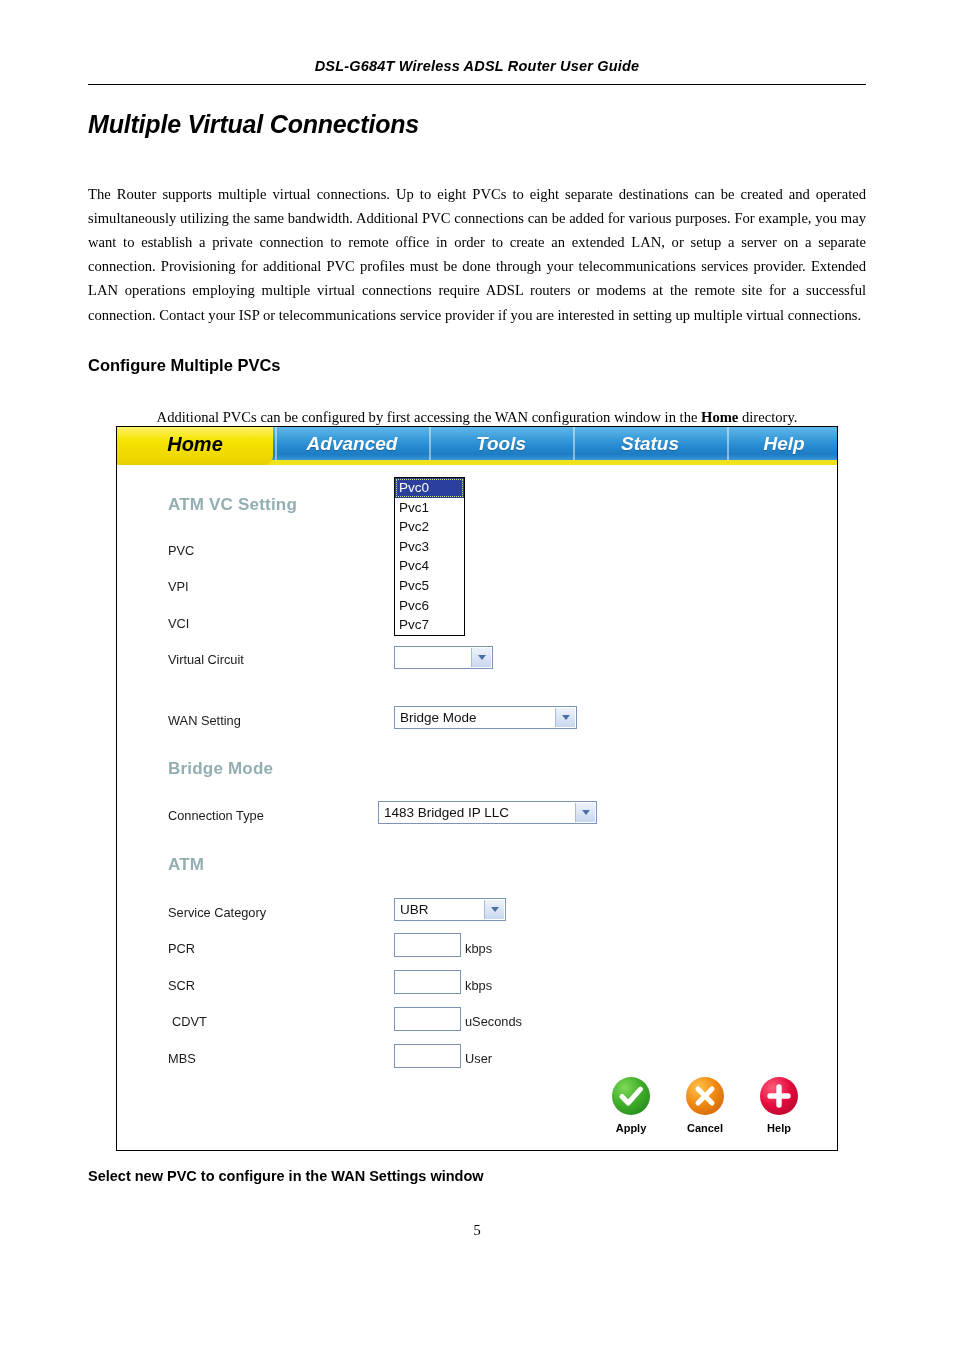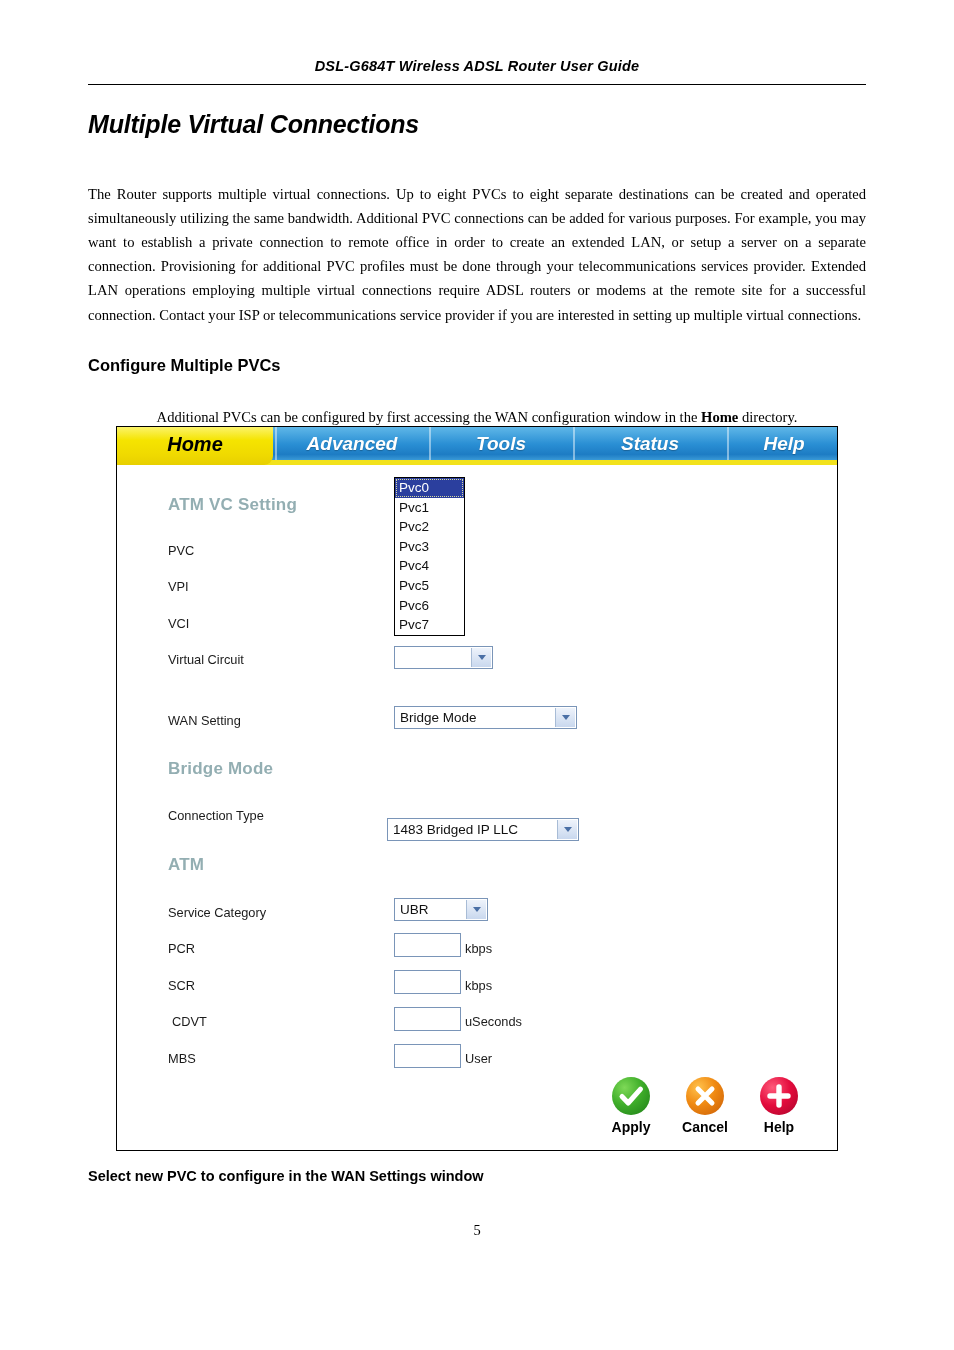--- a/index.html
+++ b/index.html
@@ -256,21 +256,21 @@
     width: 38px;
     height: 38px;
     border-radius: 50%;
     margin: 0 auto 3px auto;
     position: relative;
     display: block;
   }
   .act .lbl {
     font-family: "Liberation Sans", sans-serif;
     font-weight: bold;
-    font-size: 14px;
+    font-size: 11px;
     color: #000;
   }
   .g-apply  { background: radial-gradient(circle at 33% 28%, #7ed957 0%, #3fae2a 45%, #1d7d16 100%); }
   .g-cancel { background: radial-gradient(circle at 33% 28%, #ffc24d 0%, #f08a12 45%, #c85c06 100%); }
   .g-help   { background: radial-gradient(circle at 33% 28%, #ff5a7a 0%, #e30b3c 48%, #a8052a 100%); }
   .g-apply svg, .g-cancel svg, .g-help svg {
     position: absolute; left: 0; top: 0;
   }
 
   
@@ -358,31 +358,31 @@
       <div class="dd-item">Pvc2</div>
       <div class="dd-item">Pvc3</div>
       <div class="dd-item">Pvc4</div>
       <div class="dd-item">Pvc5</div>
       <div class="dd-item">Pvc6</div>
       <div class="dd-item">Pvc7</div>
     </div>
 
     <div class="sec-head sec-bridge">Bridge Mode</div>
     <div class="f-label" style="left:51px; top:381px;">Connection Type</div>
-    <div class="sel" style="left:270px; top:374px; width:192px;margin-top:17px;">
+    <div class="sel" style="left:261px; top:374px; width:219px;">
       <span>1483 Bridged IP LLC</span>
       <span class="arrowbox">
           <span class="caret"></span>
         </span>
     </div>
 
     <div class="sec-head sec-atm">ATM</div>
 
     <div class="f-label" style="left:51px; top:478px;">Service Category</div>
-    <div class="sel" style="left:277px; top:471px; width:94px;">
+    <div class="sel" style="left:277px; top:471px; width:112px;">
       <span>UBR</span>
       <span class="arrowbox">
           <span class="caret"></span>
         </span>
     </div>
 
     <div class="f-label" style="left:51px; top:514px;">PCR</div>
     <div class="inp" style="left:277px; top:506px; width:67px;"></div>
     <div class="unit" style="left:348px; top:514px;">kbps</div>
 

